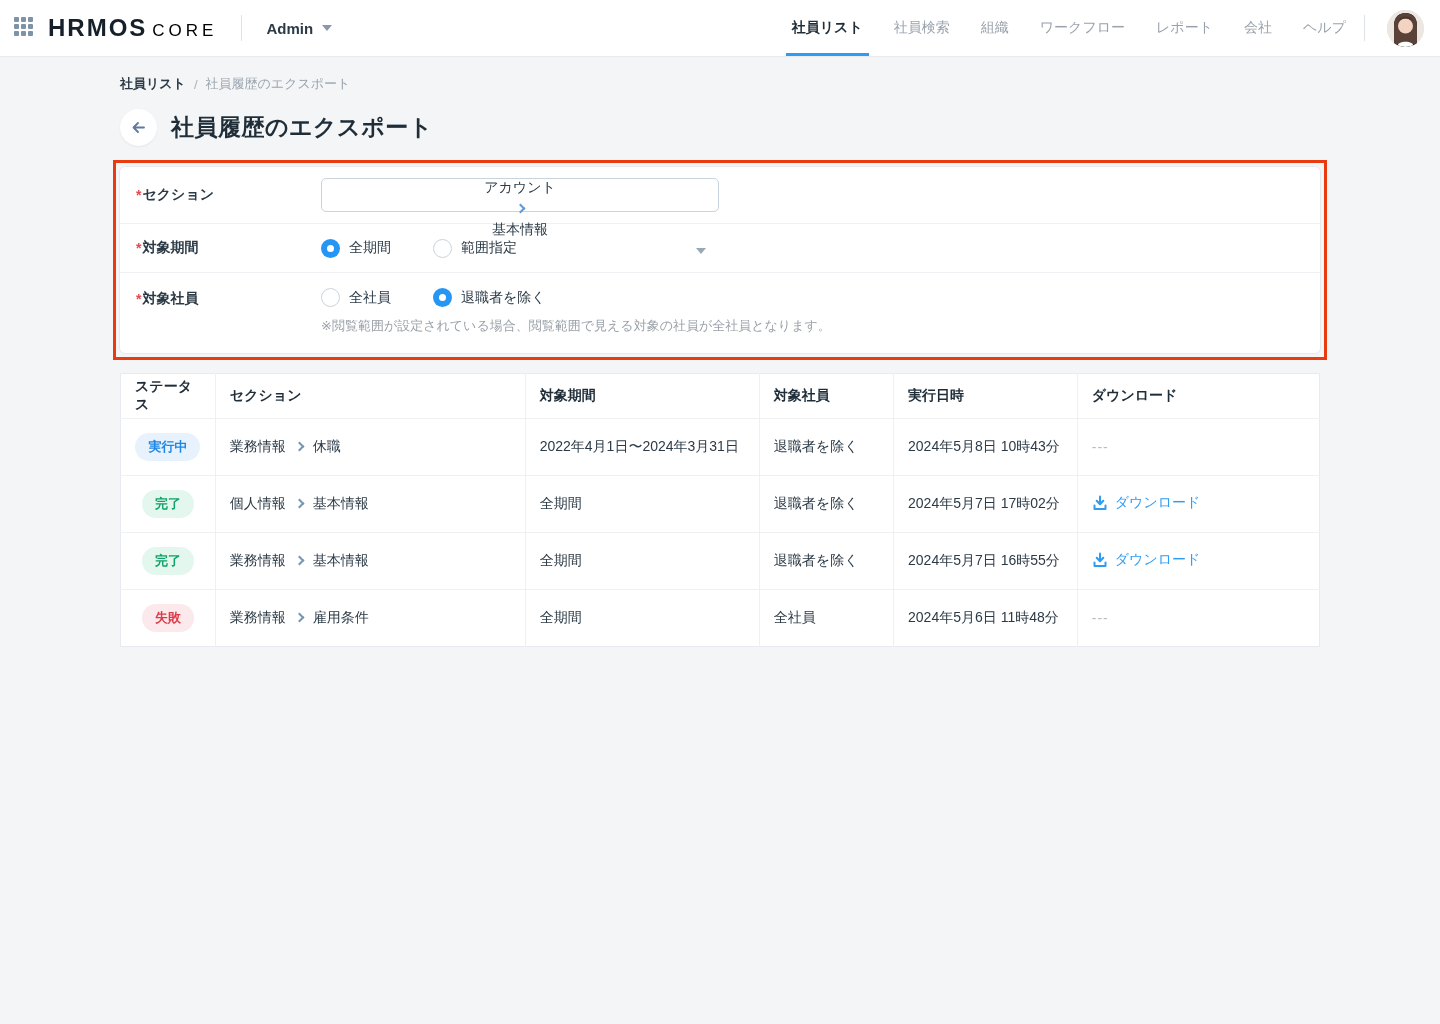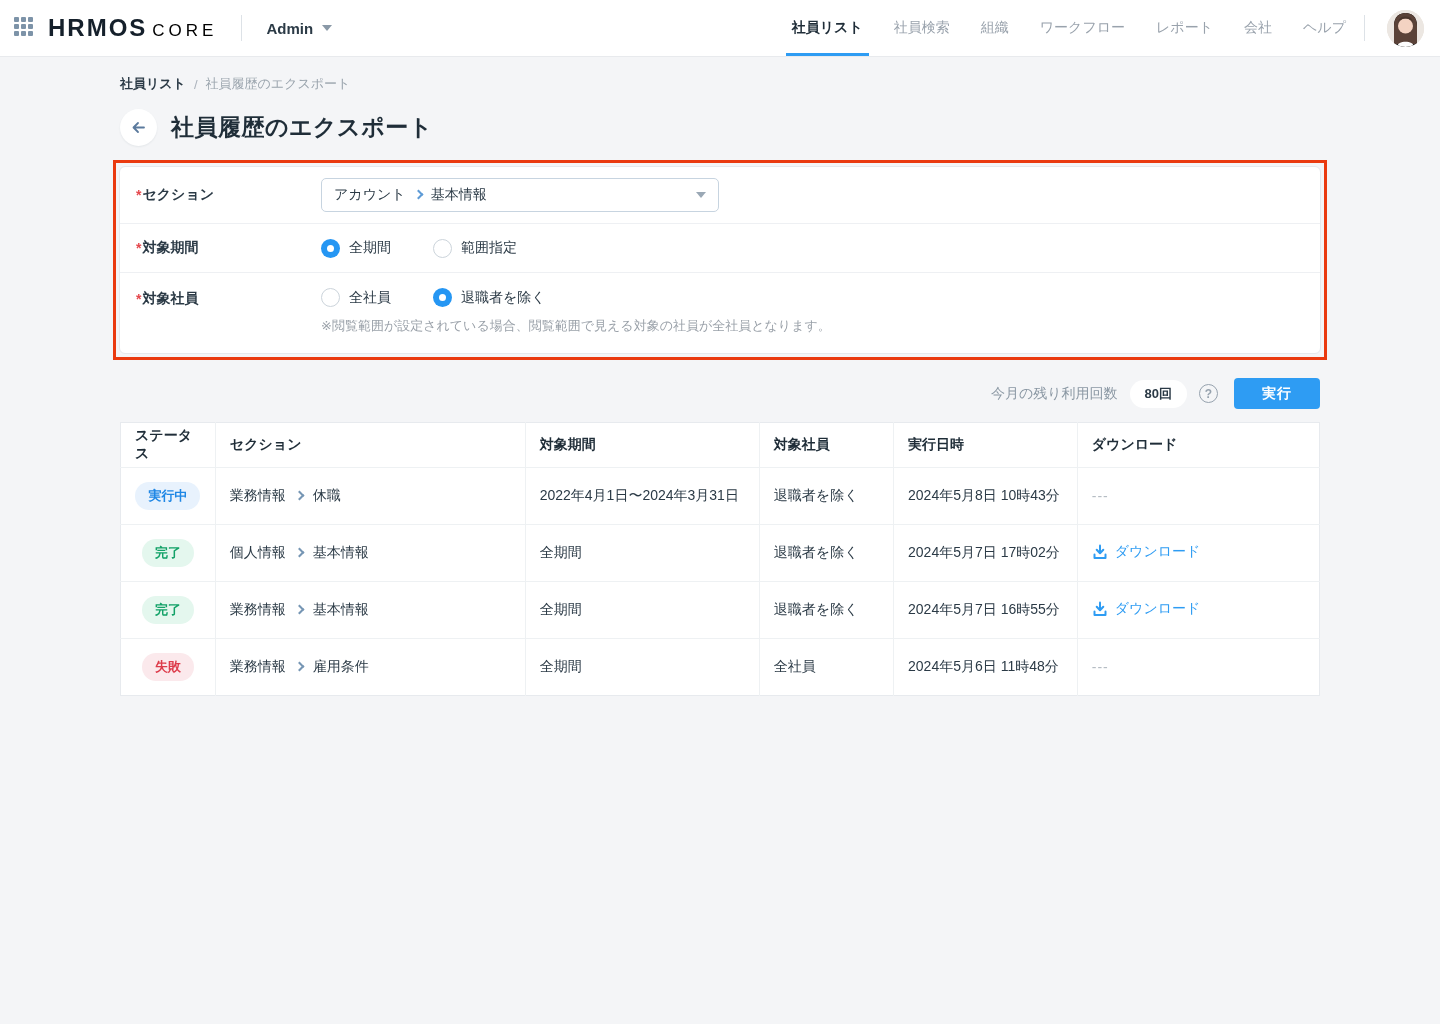--- a/index.html
+++ b/index.html
@@ -99,21 +99,21 @@
   .row-section .form-label { align-self: stretch; }
   .row-period { height: 49px; align-items: center; }
   .row-period .form-label { align-self: stretch; }
   .row-target { padding-top: 15px; padding-bottom: 18px; }
   .row-target .form-label { height: 22px; }
 
   .select-box {
     width: 398px; height: 34px;
     border: 1px solid #c7d4e0; border-radius: 5px;
     display: flex; align-items: center; gap: 9px;
-    padding: 0 12px; font-size: 14px; color: #2b3a46; background: #fff; cursor: pointer;
+    padding: 0 12px; font-size: 14px; color: #2b3a46; background: #fff; cursor: pointer; flex-direction: column;
   }
   .chev-right {
     width: 7px; height: 7px; flex: 0 0 auto;
     border-top: 2px solid #5e9bd6; border-right: 2px solid #5e9bd6;
     transform: rotate(45deg); margin-top: -1px;
   }
   .chev-right.muted { border-color: #7696b4; }
   .select-caret {
     margin-left: auto;
     width: 0; height: 0;
@@ -307,26 +307,20 @@
               <span>退職者を除く</span>
             </label>
           </div>
           <div class="form-note">※閲覧範囲が設定されている場合、閲覧範囲で見える対象の社員が全社員となります。</div>
         </div>
       </div>
 
     </div>
   </div>
 
-  <div class="quota-row">
-    <span class="quota-label">今月の残り利用回数</span>
-    <span class="quota-pill">80回</span>
-    <span class="help-icon"></span>
-    <button class="run-btn">実行</button>
-  </div>
 
 
   <table class="history-table">
     <thead>
       <tr>
         <th class="col-status">ステータス</th>
         <th class="col-section">セクション</th>
         <th class="col-period">対象期間</th>
         <th class="col-target">対象社員</th>
         <th class="col-datetime">実行日時</th>

